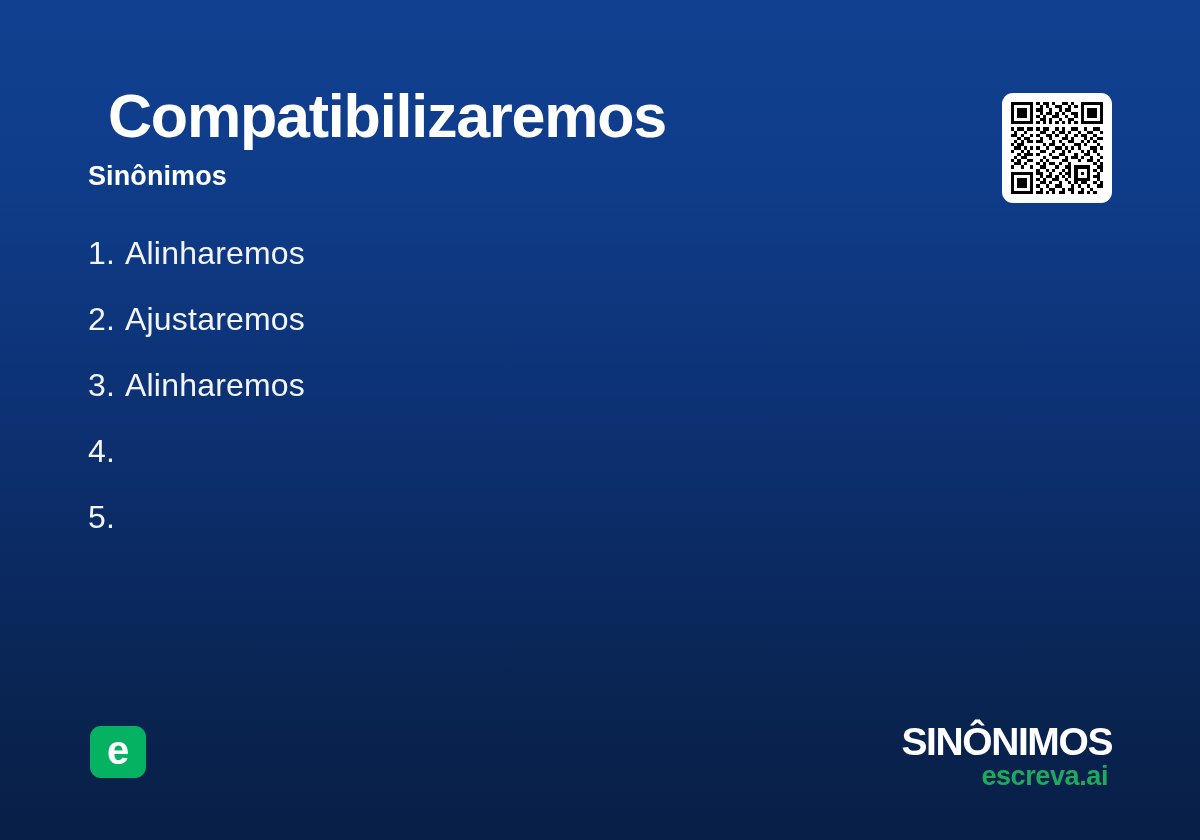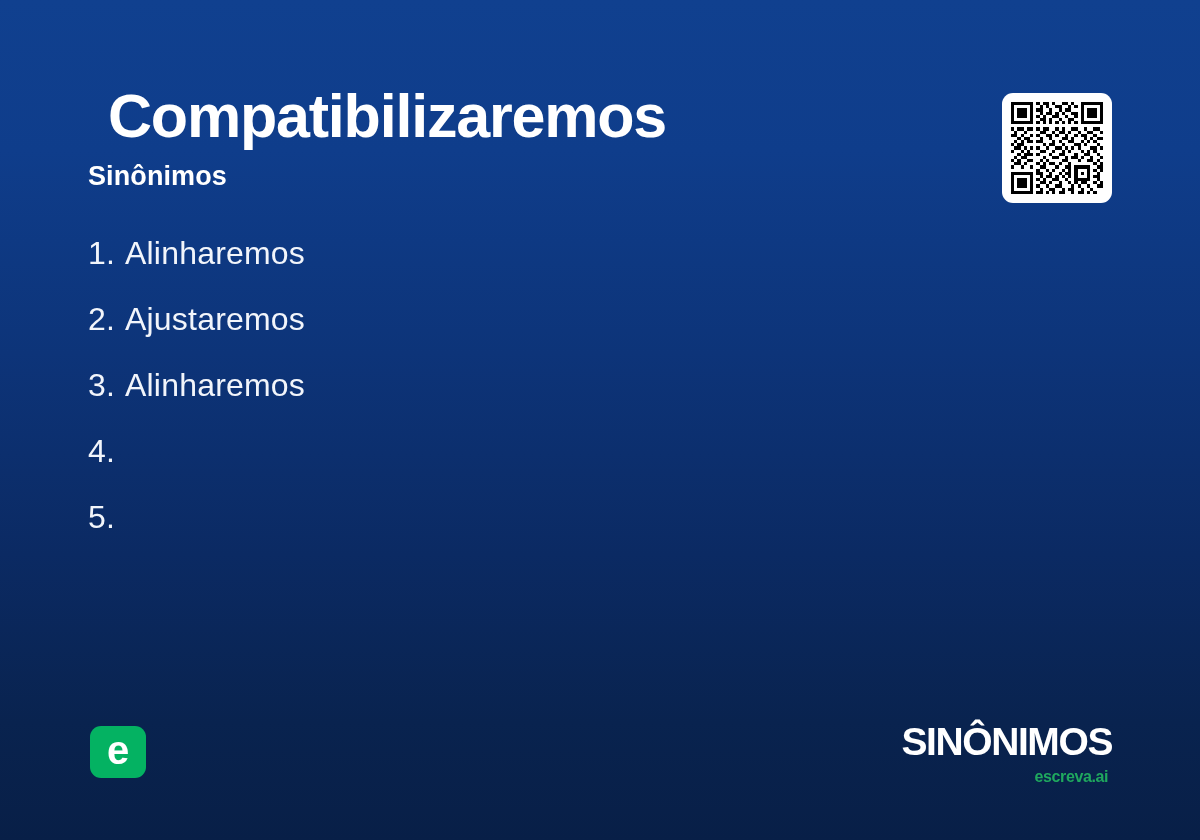--- a/index.html
+++ b/index.html
@@ -136,27 +136,27 @@
   #footer-logo-main {
     font-size:39px;
     font-weight:bold;
     color:#ffffff;
     letter-spacing:-1.4px;
     line-height:1.0;
     display:block;
   }
 
   #footer-logo-sub {
-    font-size:16px;
+    font-size:27px;
     font-weight:bold;
     color:#1fa85e;
     letter-spacing:-0.4px;
     line-height:1.0;
     display:block;
-    margin-top:8px;
+    margin-top:2px;
     margin-right:4px;
   }
 </style>
 </head>
 <body>
 
 <div id="card">
 
   <div id="title-block">
     <div id="page-title">Compatibilizaremos</div>

